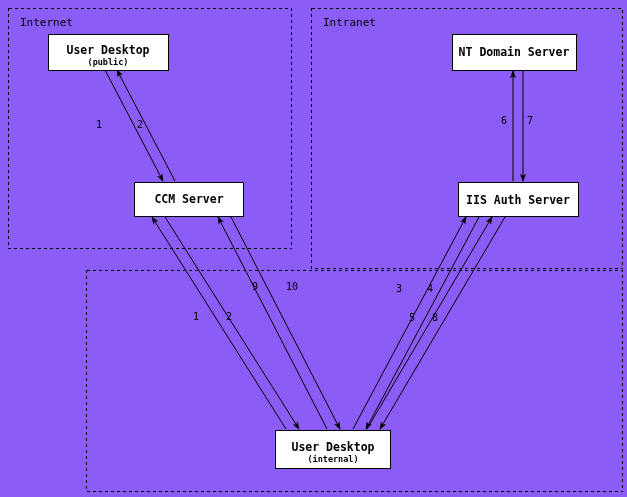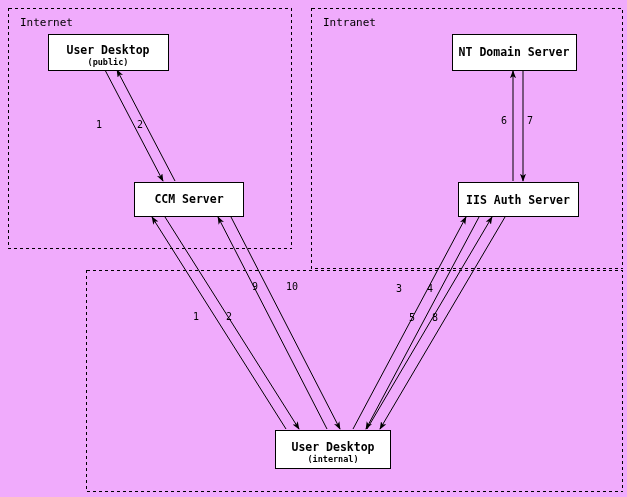--- a/index.html
+++ b/index.html
@@ -7,21 +7,21 @@
     padding: 0;
     background: #ffffff;
   }
   body {
     font-family: "DejaVu Sans Mono", monospace;
   }
   #diagram-root {
     position: relative;
     width: 627px;
     height: 497px;
-    background: #f0abfc;
+    background: #8b5cf6;
     overflow: hidden;
   }
   svg#diagram-svg {
     display: block;
     width: 627px;
     height: 497px;
   }
   .zone-rect {
     fill: none;
     stroke: #000000;

